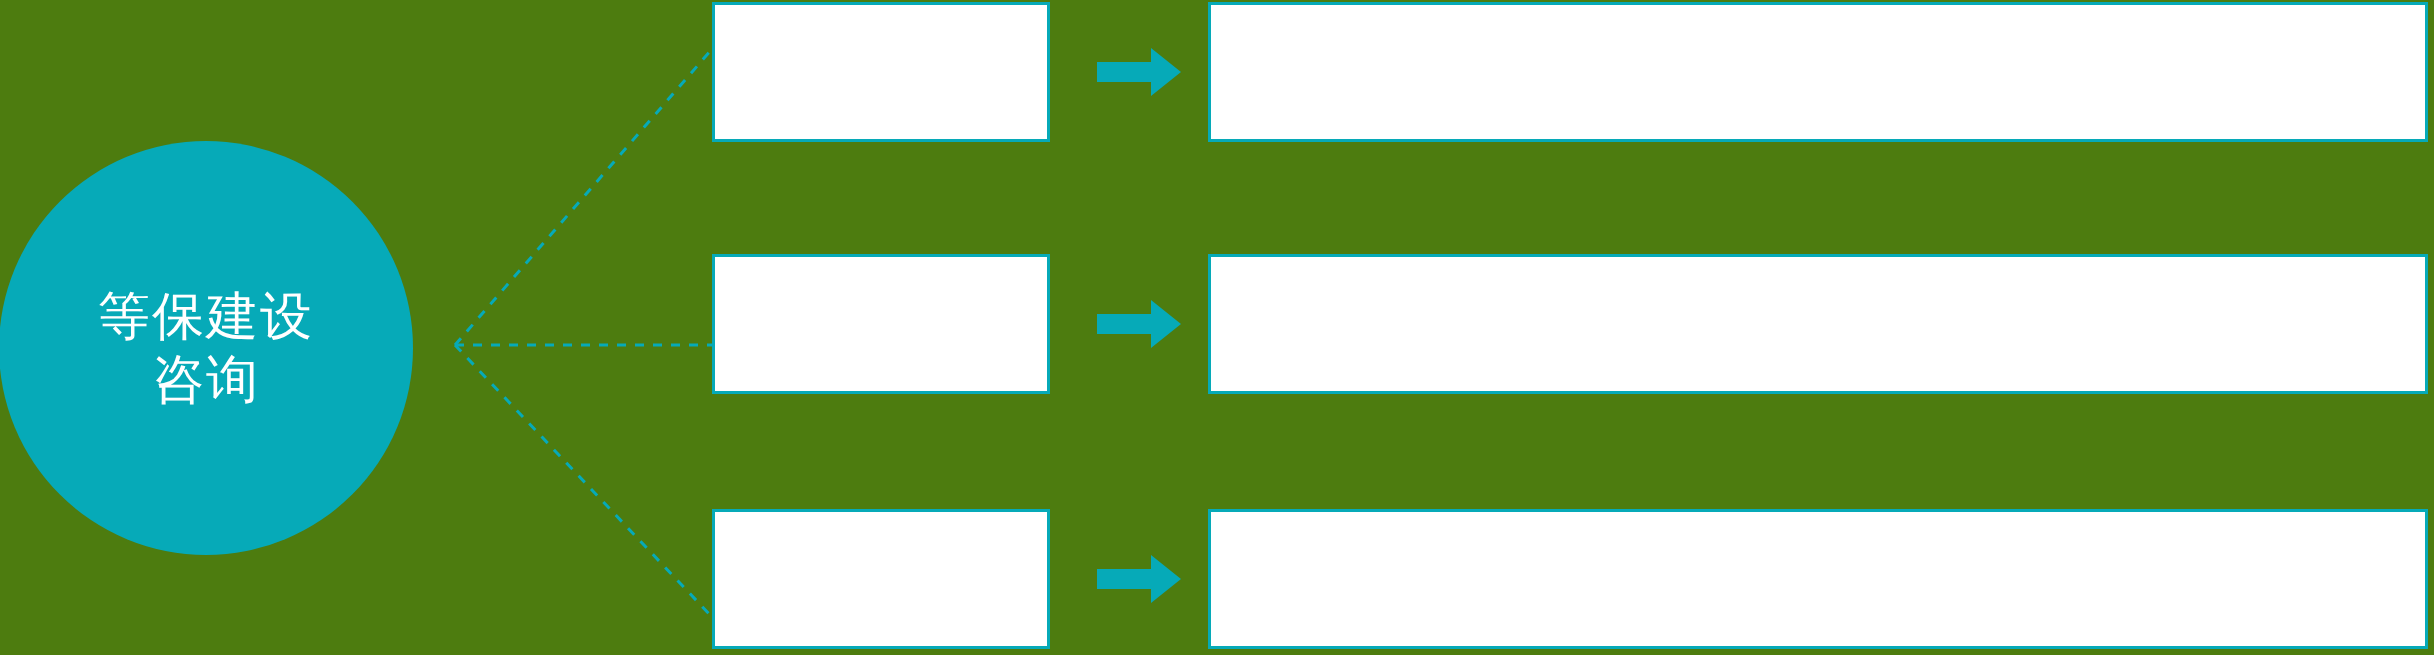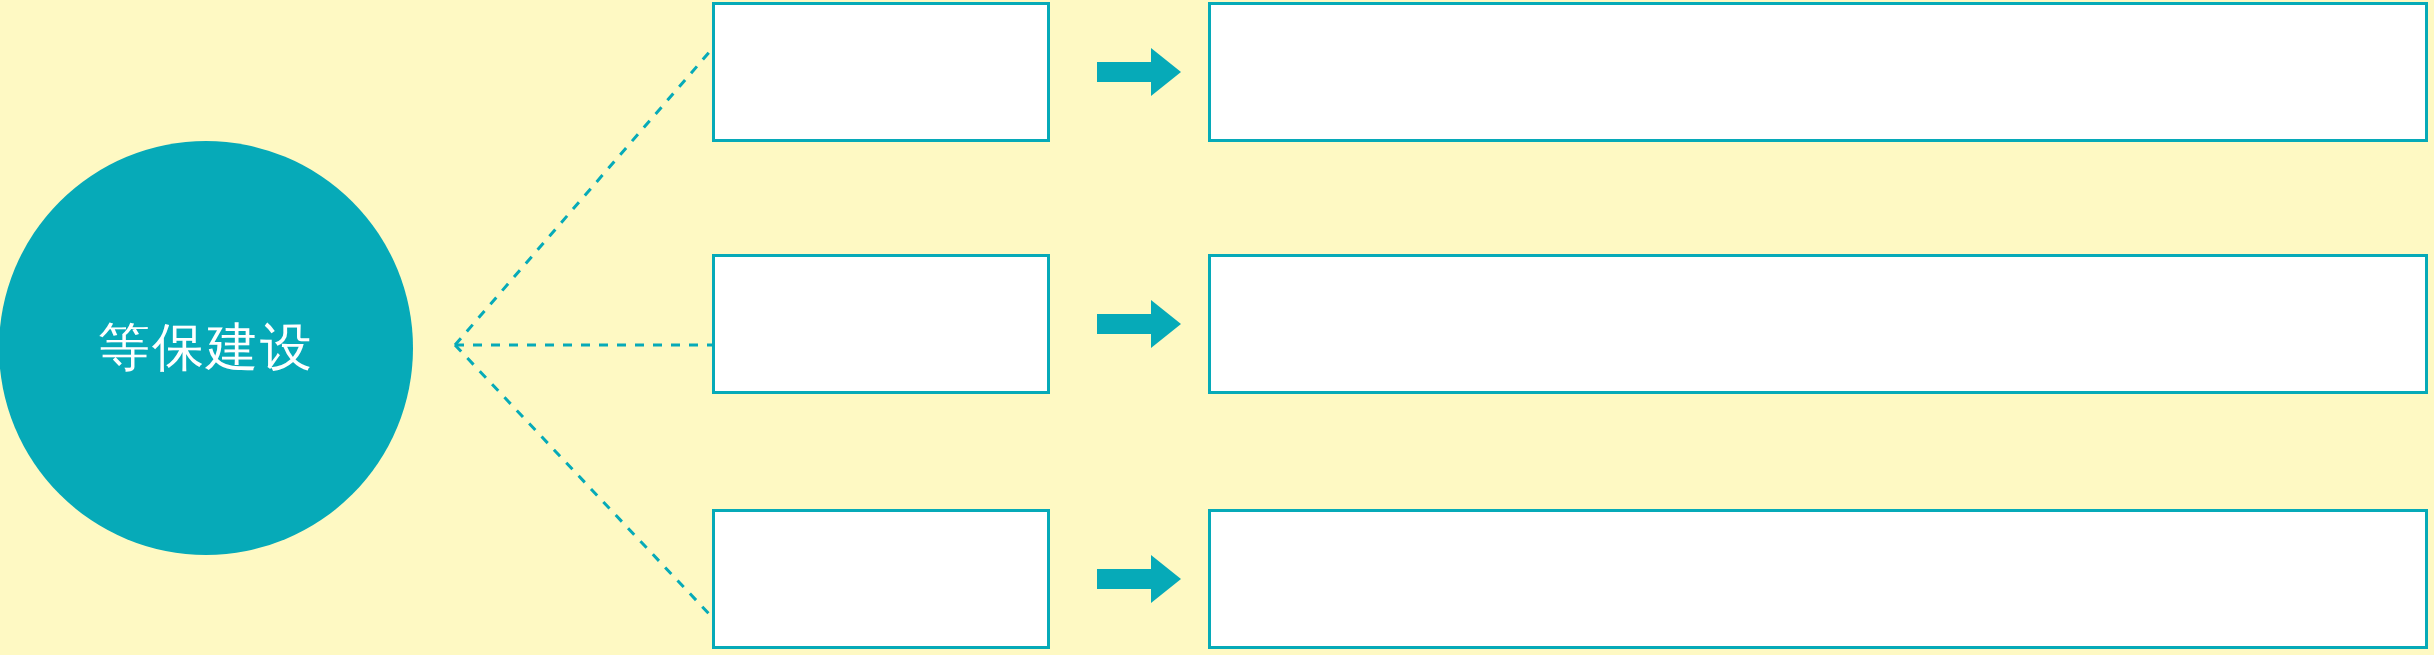--- a/index.html
+++ b/index.html
@@ -7,21 +7,21 @@
     padding: 0;
     background: #ffffff;
   }
   body {
     font-family: "DejaVu Sans", "Liberation Sans", sans-serif;
   }
   .canvas {
     position: relative;
     width: 2434px;
     height: 655px;
-    background: #fef9c3;
+    background: #4d7c0f;
     overflow: hidden;
   }
   
   .hub-circle {
     position: absolute;
     left: -1px;
     top: 141px;
     width: 414px;
     height: 414px;
     border-radius: 50%;
@@ -111,20 +111,21 @@
   <svg class="connectors" viewBox="0 0 2434 655" width="2434" height="655" xmlns="http://www.w3.org/2000/svg">
     <g stroke="#06AAB8" stroke-width="3" fill="none" stroke-dasharray="9 9" stroke-linecap="butt">
       <line x1="455" y1="345" x2="712" y2="49"></line>
       <line x1="455" y1="345" x2="712" y2="345"></line>
       <line x1="455" y1="345" x2="712" y2="617"></line>
     </g>
   </svg>
 
   <div class="hub-circle">
     <div class="hub-line">等保建设</div>
+    <div class="hub-line">咨询</div>
   </div>
 
   <div class="row row-1">
     <div class="small-box">
       <span class="box-text"></span>
     </div>
     <div class="arrow">
       <svg width="84" height="48" viewBox="0 0 84 48" xmlns="http://www.w3.org/2000/svg">
         <polygon points="0,14 54,14 54,0 84,24 54,48 54,34 0,34" fill="#06AAB8"></polygon>
       </svg>

